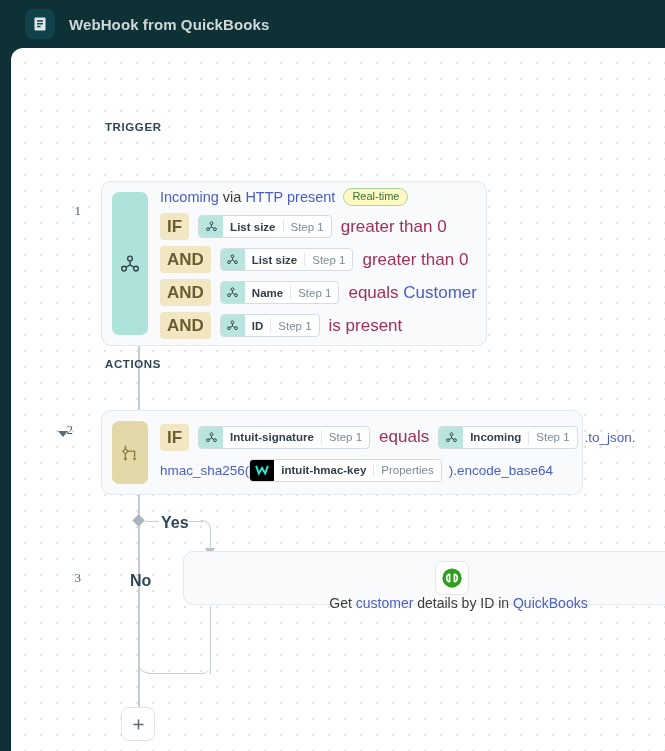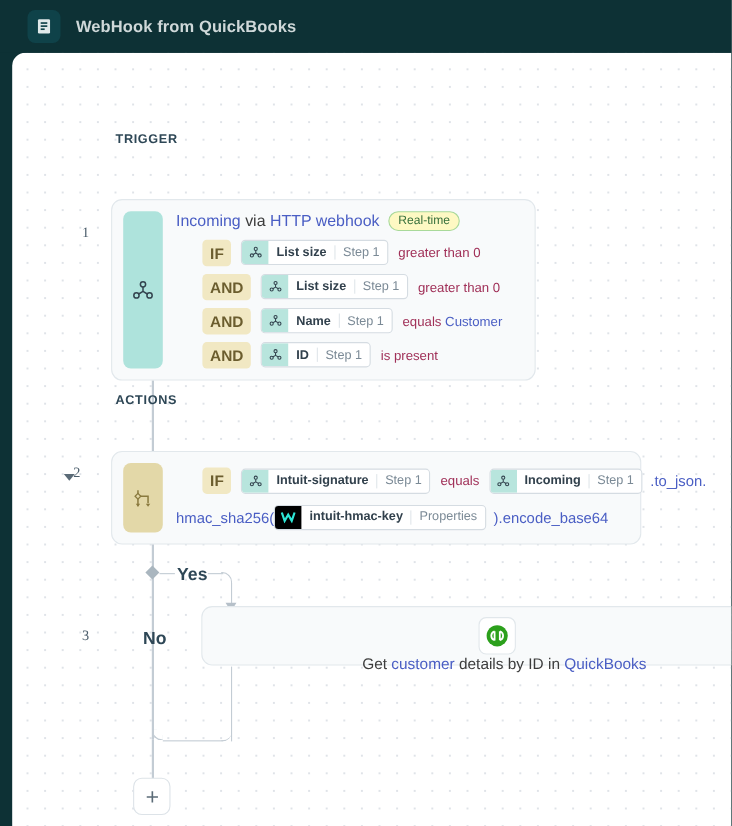--- a/index.html
+++ b/index.html
@@ -163,29 +163,28 @@
   
   .cond-row {
     display: flex;
     align-items: center;
     height: 27px;
     margin-bottom: 6px;
     white-space: nowrap;
   }
   .cond-row:last-child { margin-bottom: 0; }
   .op-chip {
-    font-size: 14px;
+    font-size: 17px;
     font-weight: bold;
     color: #6b5d2e;
     background: #f1e8c3;
     border-radius: 4px;
     padding: 5px 7px;
     line-height: 1;
     flex: none;
-    margin-left: 24px;
   }
   .token {
     display: inline-flex;
     align-items: stretch;
     border: 1px solid #d5dce2;
     border-radius: 4px;
     background: #ffffff;
     margin-left: 9px;
     overflow: hidden;
     height: 23px;
@@ -210,21 +209,21 @@
     background: #e0e6ea;
     margin: 4px 0;
   }
   .token-step {
     font-size: 11.5px;
     color: #7b8a96;
     padding: 0 7px;
     display: flex; align-items: center;
   }
   .cond-tail {
-    font-size: 12px;
+    font-size: 17px;
     color: #a03058;
     margin-left: 9px;
   }
   .cond-tail .val { color: #4a5ec4; }
 
   
   .expr-line {
     display: flex;
     align-items: center;
     margin-top: 8px;
@@ -299,21 +298,21 @@
         <circle cx="5.5" cy="17" r="2.6" fill="none" stroke="#33444f" stroke-width="1.5"></circle>
         <circle cx="18.5" cy="17" r="2.6" fill="none" stroke="#33444f" stroke-width="1.5"></circle>
         <path d="M12 8.6 L12 13 M12 13 L7.3 15.8 M12 13 L16.7 15.8" fill="none" stroke="#33444f" stroke-width="1.5"></path>
       </svg>
     </div>
     <div class="card-body">
 
       <div class="trigger-title">
         <span class="link">Incoming</span>
         <span style="margin:0 4px;">via</span>
-        <span class="link">HTTP webhook</span>
+        <span class="link">HTTP present</span>
         <span class="badge-realtime">Real-time</span>
       </div>
 
       <div class="cond-row">
         <span class="op-chip">IF</span>
         <span class="token">
           <span class="token-ico">
             <svg width="13" height="13" viewBox="0 0 24 24">
               <circle cx="12" cy="6" r="2.6" fill="none" stroke="#33444f" stroke-width="1.8"></circle>
               <circle cx="5.5" cy="17" r="2.6" fill="none" stroke="#33444f" stroke-width="1.8"></circle>

